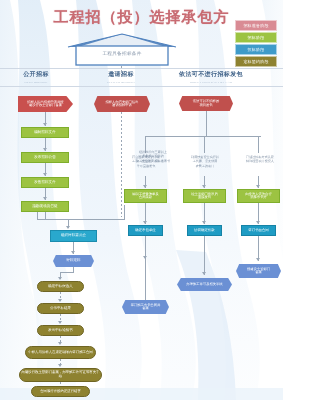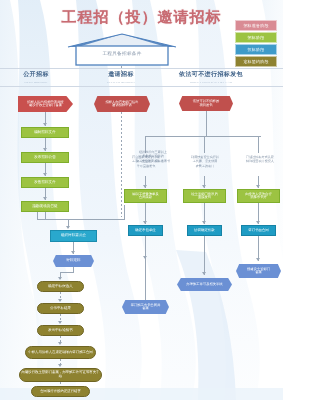--- a/index.html
+++ b/index.html
@@ -138,21 +138,21 @@
       <path d="M40,0 C62,80 40,180 66,270 C82,330 78,370 74,400 L34,400 C42,340 36,300 24,240 C10,160 24,70 18,0 Z" fill="url(#wg2)" opacity="0.75"></path>
       <path d="M96,0 C120,90 104,190 132,290 C146,342 142,376 138,400 L104,400 C110,340 100,296 86,238 C72,162 84,72 76,0 Z" fill="url(#wg1)" opacity="0.8"></path>
       <path d="M150,0 C172,86 158,196 186,296 C200,348 196,378 192,400 L160,400 C166,342 156,298 142,240 C128,164 140,74 132,0 Z" fill="url(#wg2)" opacity="0.6"></path>
       <path d="M214,0 C236,84 222,194 250,294 C264,346 260,378 256,400 L224,400 C230,342 220,298 206,240 C192,164 204,74 196,0 Z" fill="url(#wg1)" opacity="0.55"></path>
       <path d="M262,0 C278,70 268,180 283,260 L283,0 Z" fill="url(#wg3)" opacity="0.7"></path>
       <path d="M176,250 C196,300 200,350 198,400 L236,400 C234,344 224,296 206,252 Z" fill="#d9e8f6" opacity="0.55"></path>
       <rect x="0" y="388" width="283" height="12" fill="#eaf2fa" opacity="0.8"></rect>
     </svg>
   </div>
 
-  <div id="title">工程招（投）邀请招标</div>
+  <div id="title">工程招（投）选择承包方</div>
 
   <div id="legend">
     <div class="lg lg1">招标准备阶段</div>
     <div class="lg lg2">招标阶段</div>
     <div class="lg lg3">投标阶段</div>
     <div class="lg lg4">定标签约阶段</div>
   </div>
 
   <div id="house">
     <svg width="112" height="33" viewBox="0 0 112 33" xmlns="http://www.w3.org/2000/svg">

